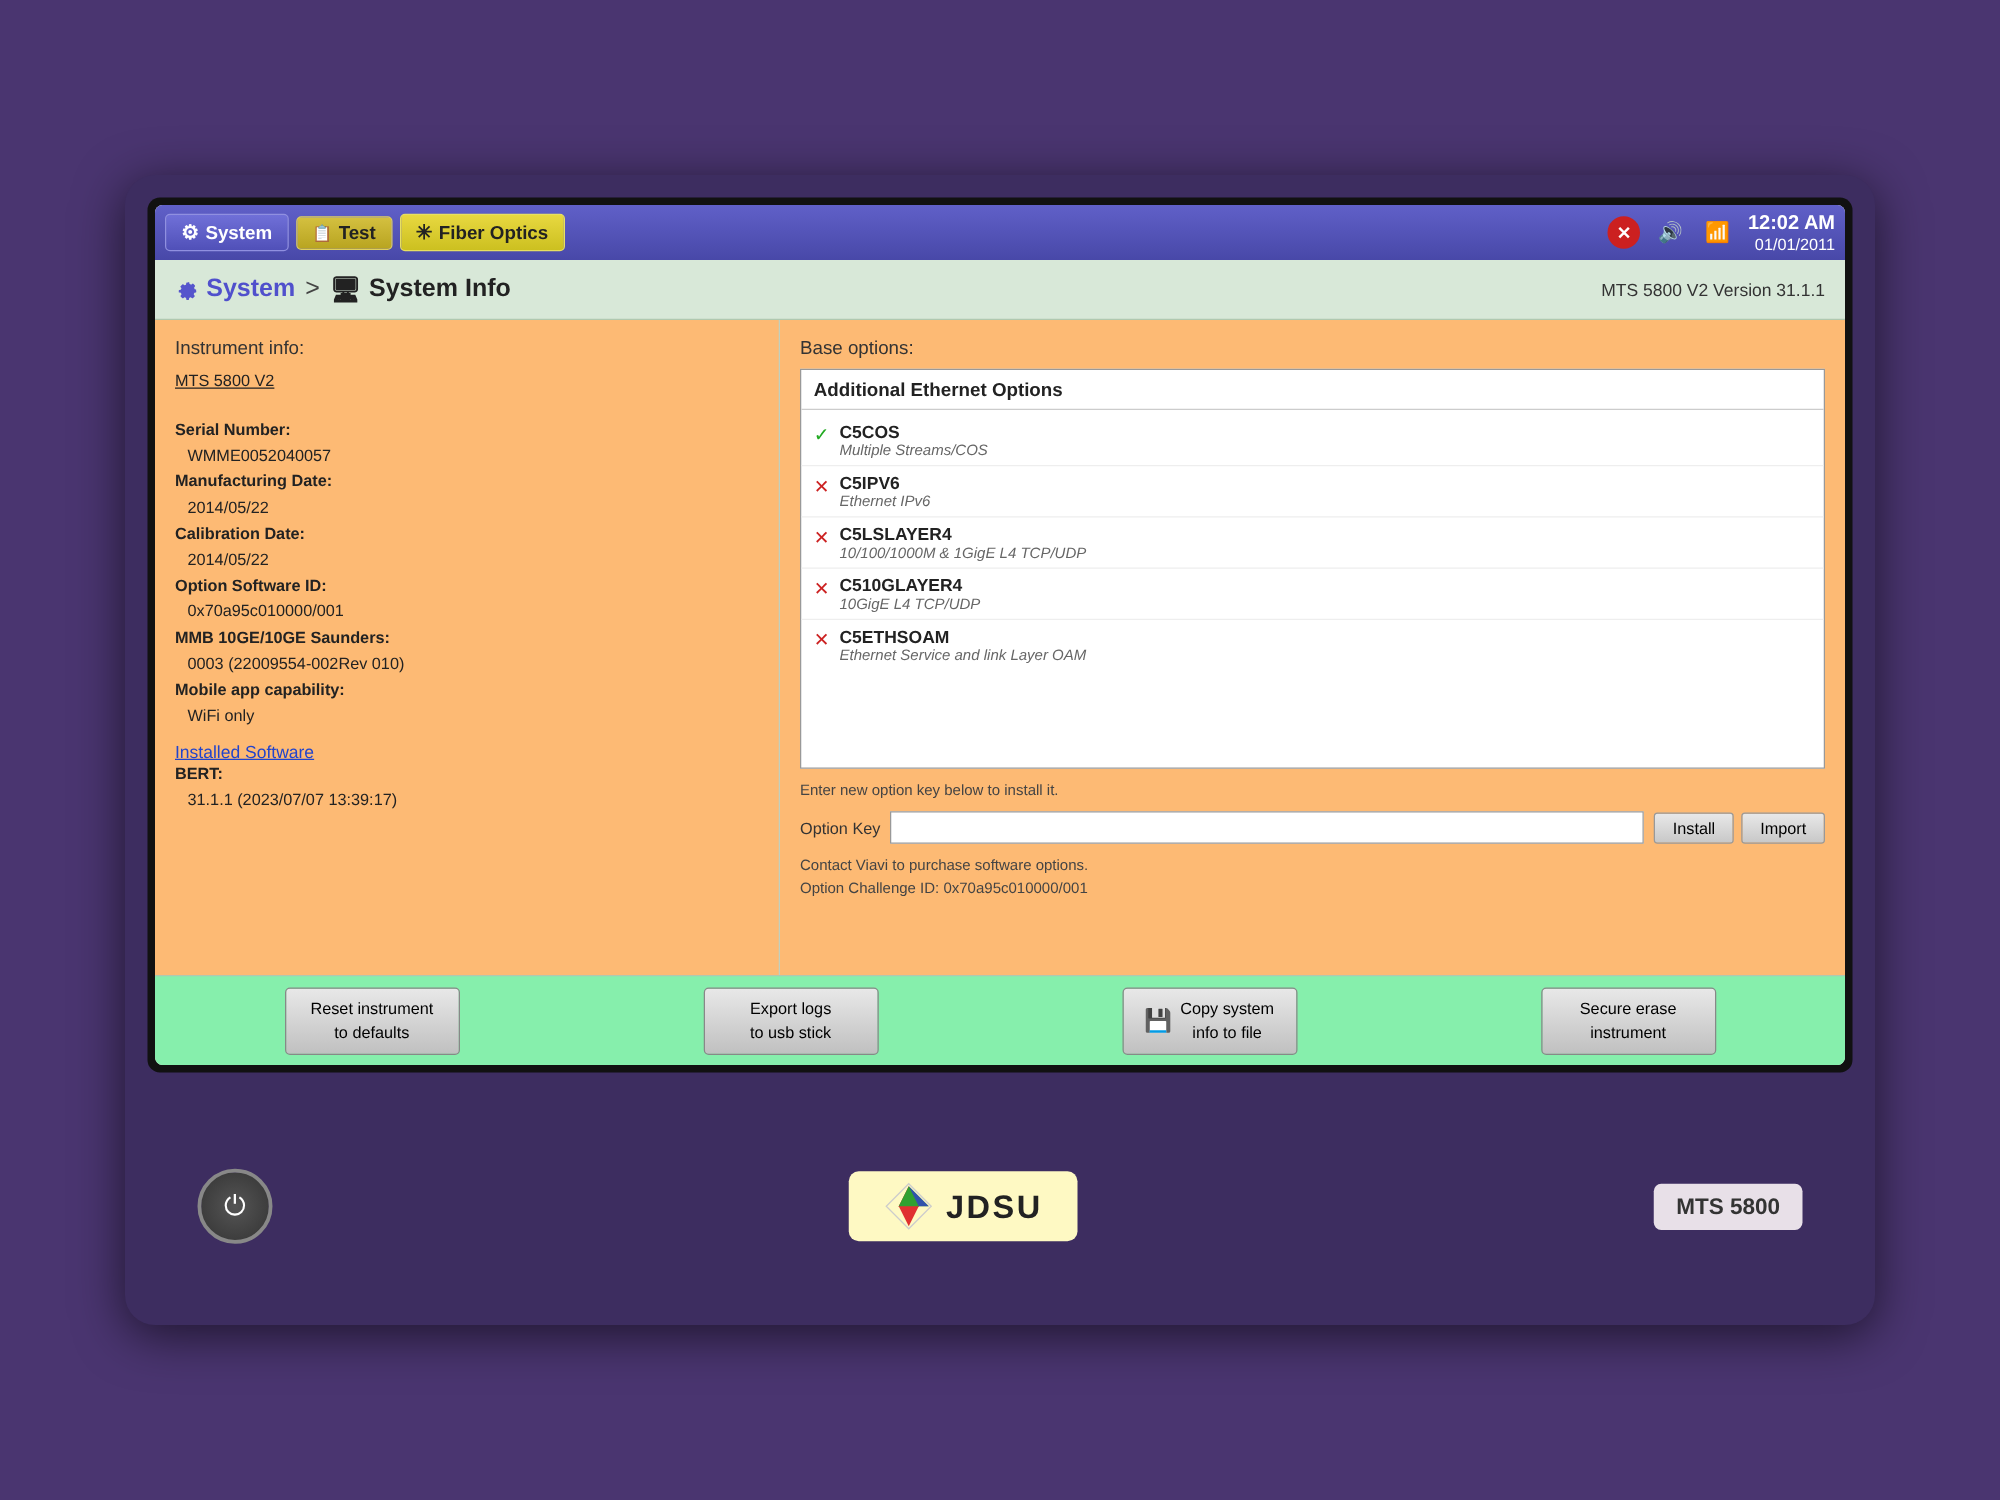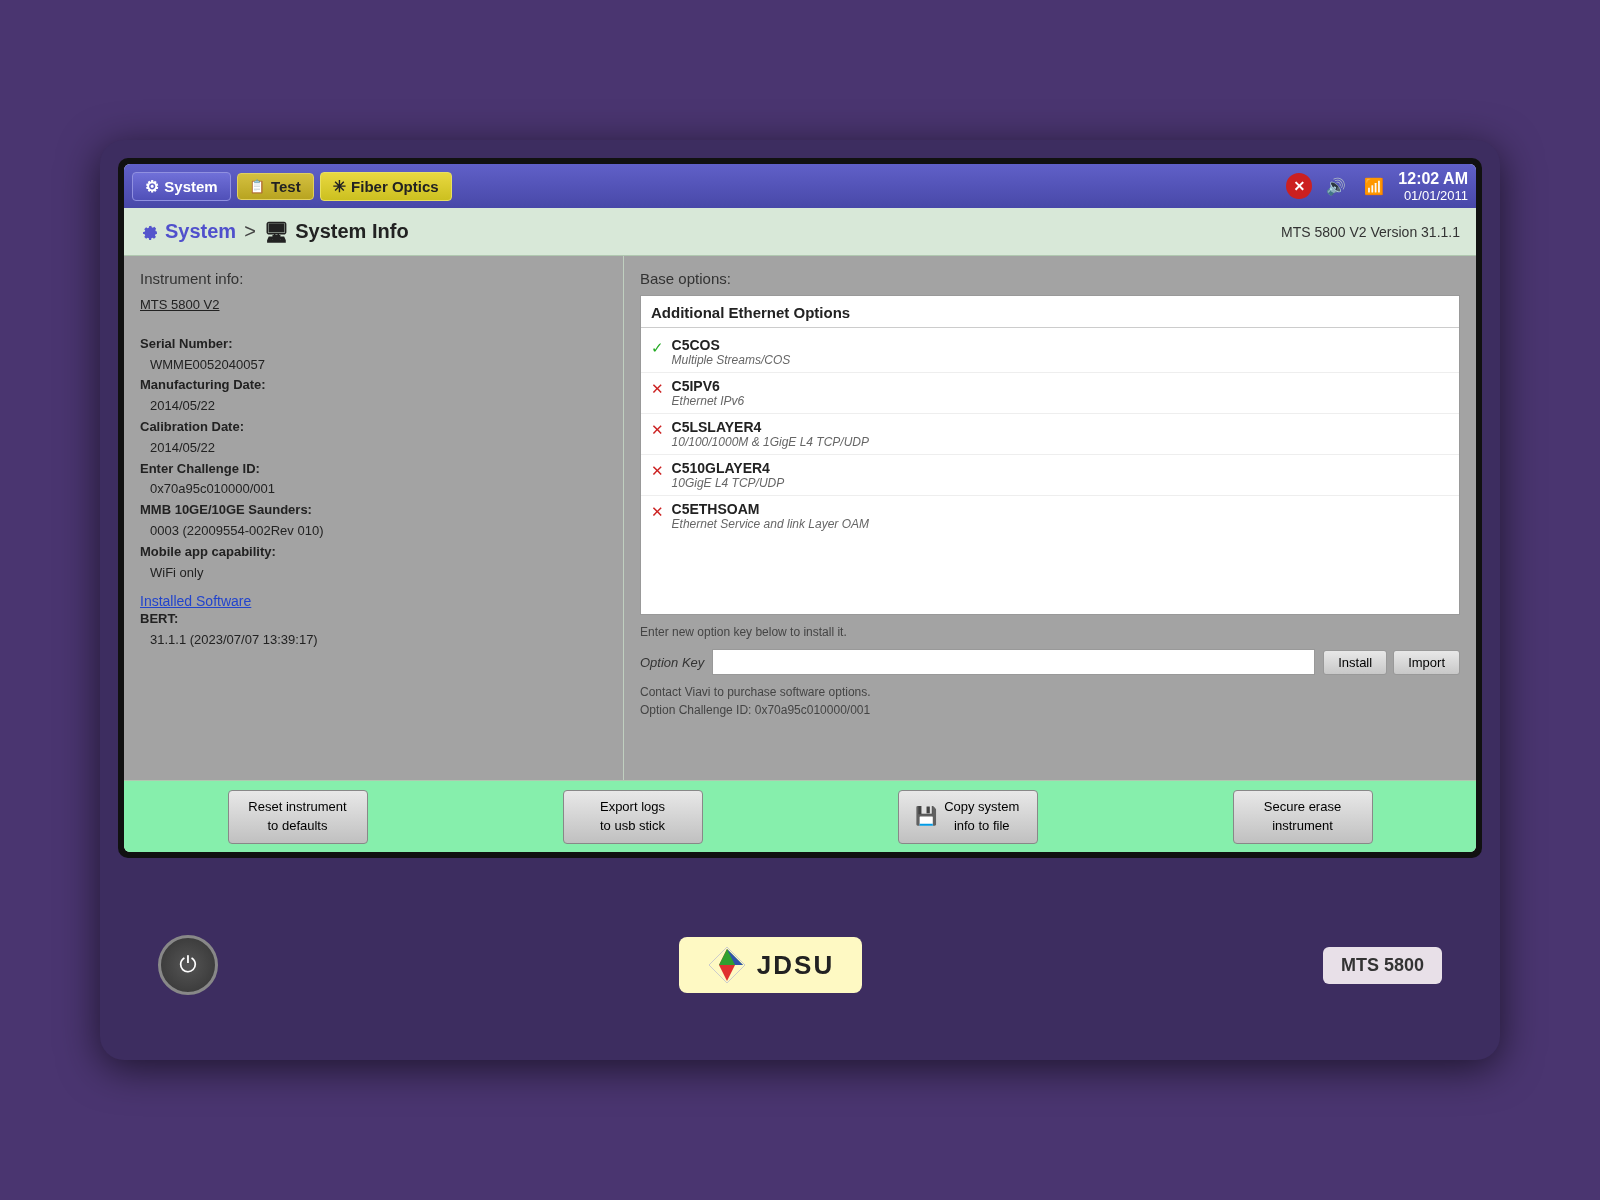--- a/index.html
+++ b/index.html
@@ -183,21 +183,21 @@
     .version-info {
       font-size: 14px;
       color: #333;
     }
 
     
     .main-content {
       display: flex;
       flex: 1;
       overflow: hidden;
-      background: #a3a3a3;
+      background: #fdba74;
     }
 
     
     .left-panel {
       width: 500px;
       padding: 14px 16px;
       border-right: 1px solid #c0d0c0;
       overflow-y: auto;
       flex-shrink: 0;
     }
@@ -299,21 +299,20 @@
 
     .option-key-row {
       display: flex;
       align-items: center;
       gap: 8px;
       font-size: 13px;
     }
 
     .option-key-label {
       color: #333;
-      font-style: italic;
     }
 
     .option-key-input {
       flex: 1;
       height: 26px;
       border: 1px solid #999;
       background: white;
       padding: 2px 6px;
     }
 
@@ -490,21 +489,21 @@
             </div>
             <div>
               <span class="label-bold">Manufacturing Date:</span><br>
               <span style="padding-left:10px;">2014/05/22</span>
             </div>
             <div>
               <span class="label-bold">Calibration Date:</span><br>
               <span style="padding-left:10px;">2014/05/22</span>
             </div>
             <div>
-              <span class="label-bold">Enter Challenge ID:</span><br>
+              <span class="label-bold">Option Software ID:</span><br>
               <span style="padding-left:10px;">0x70a95c010000/001</span>
             </div>
             <div>
               <span class="label-bold">MMB 10GE/10GE Saunders:</span><br>
               <span style="padding-left:10px;">0003 (22009554-002Rev 010)</span>
             </div>
             <div>
               <span class="label-bold">Mobile app capability:</span><br>
               <span style="padding-left:10px;">WiFi only</span>
             </div>

